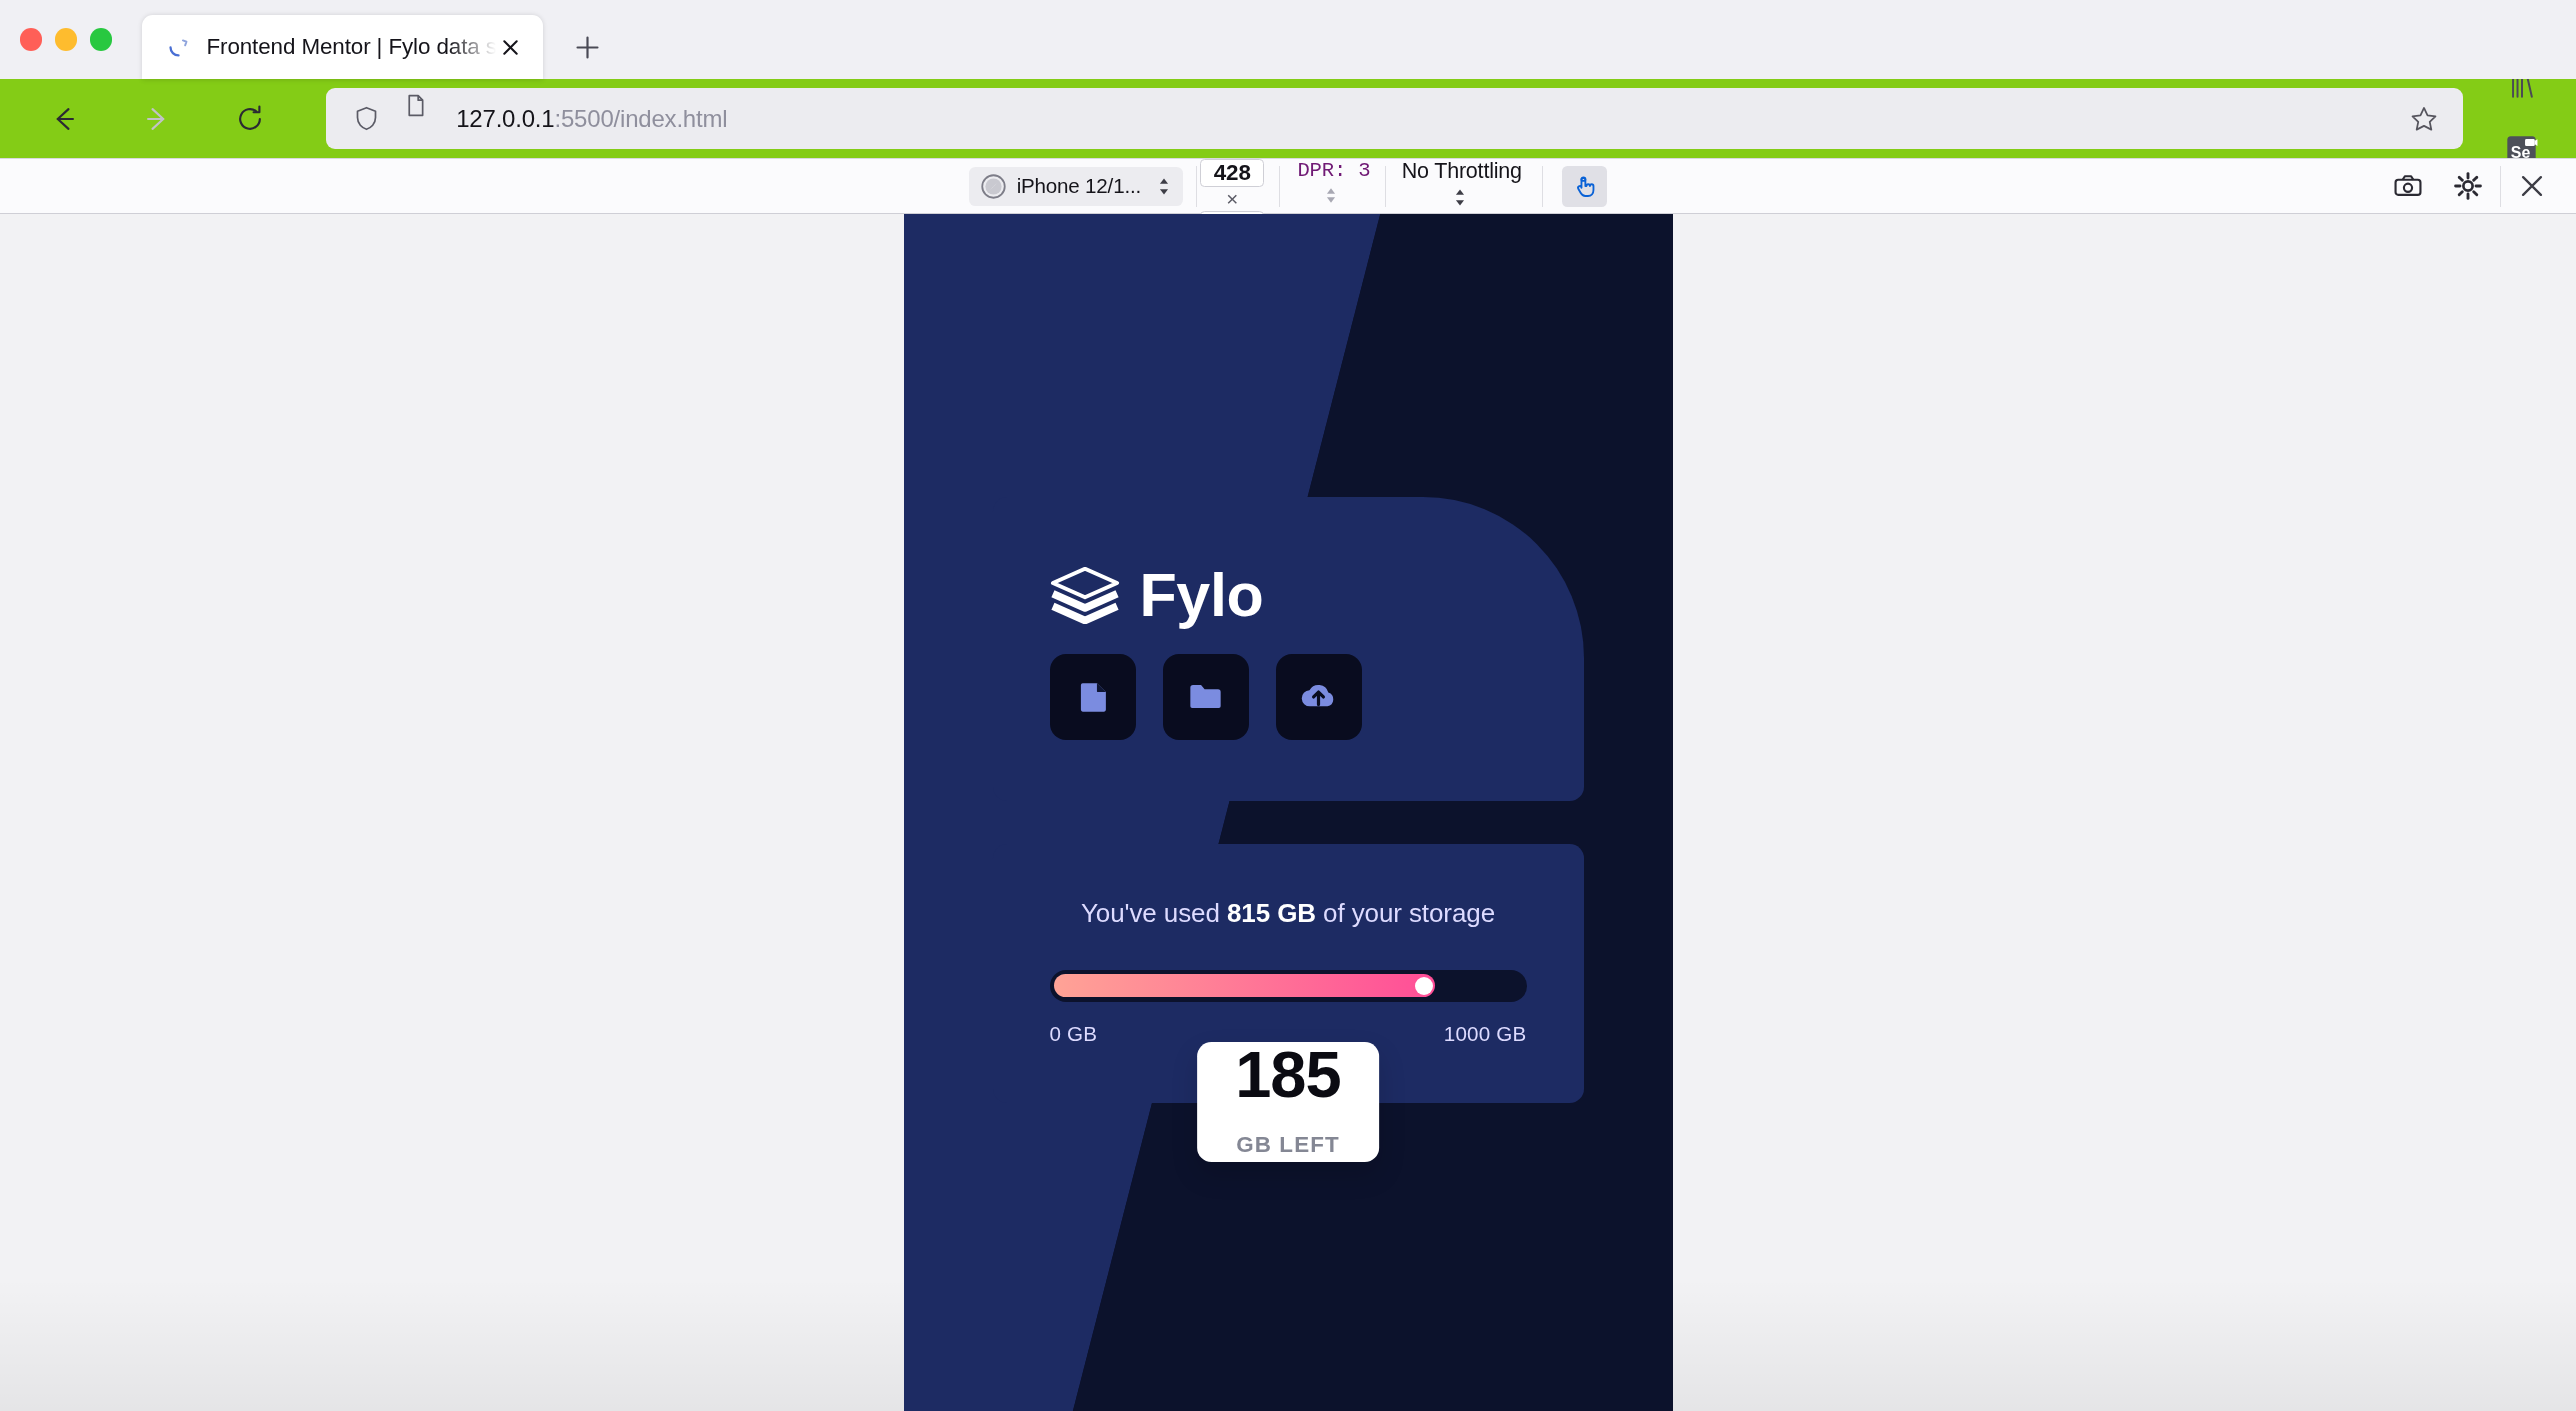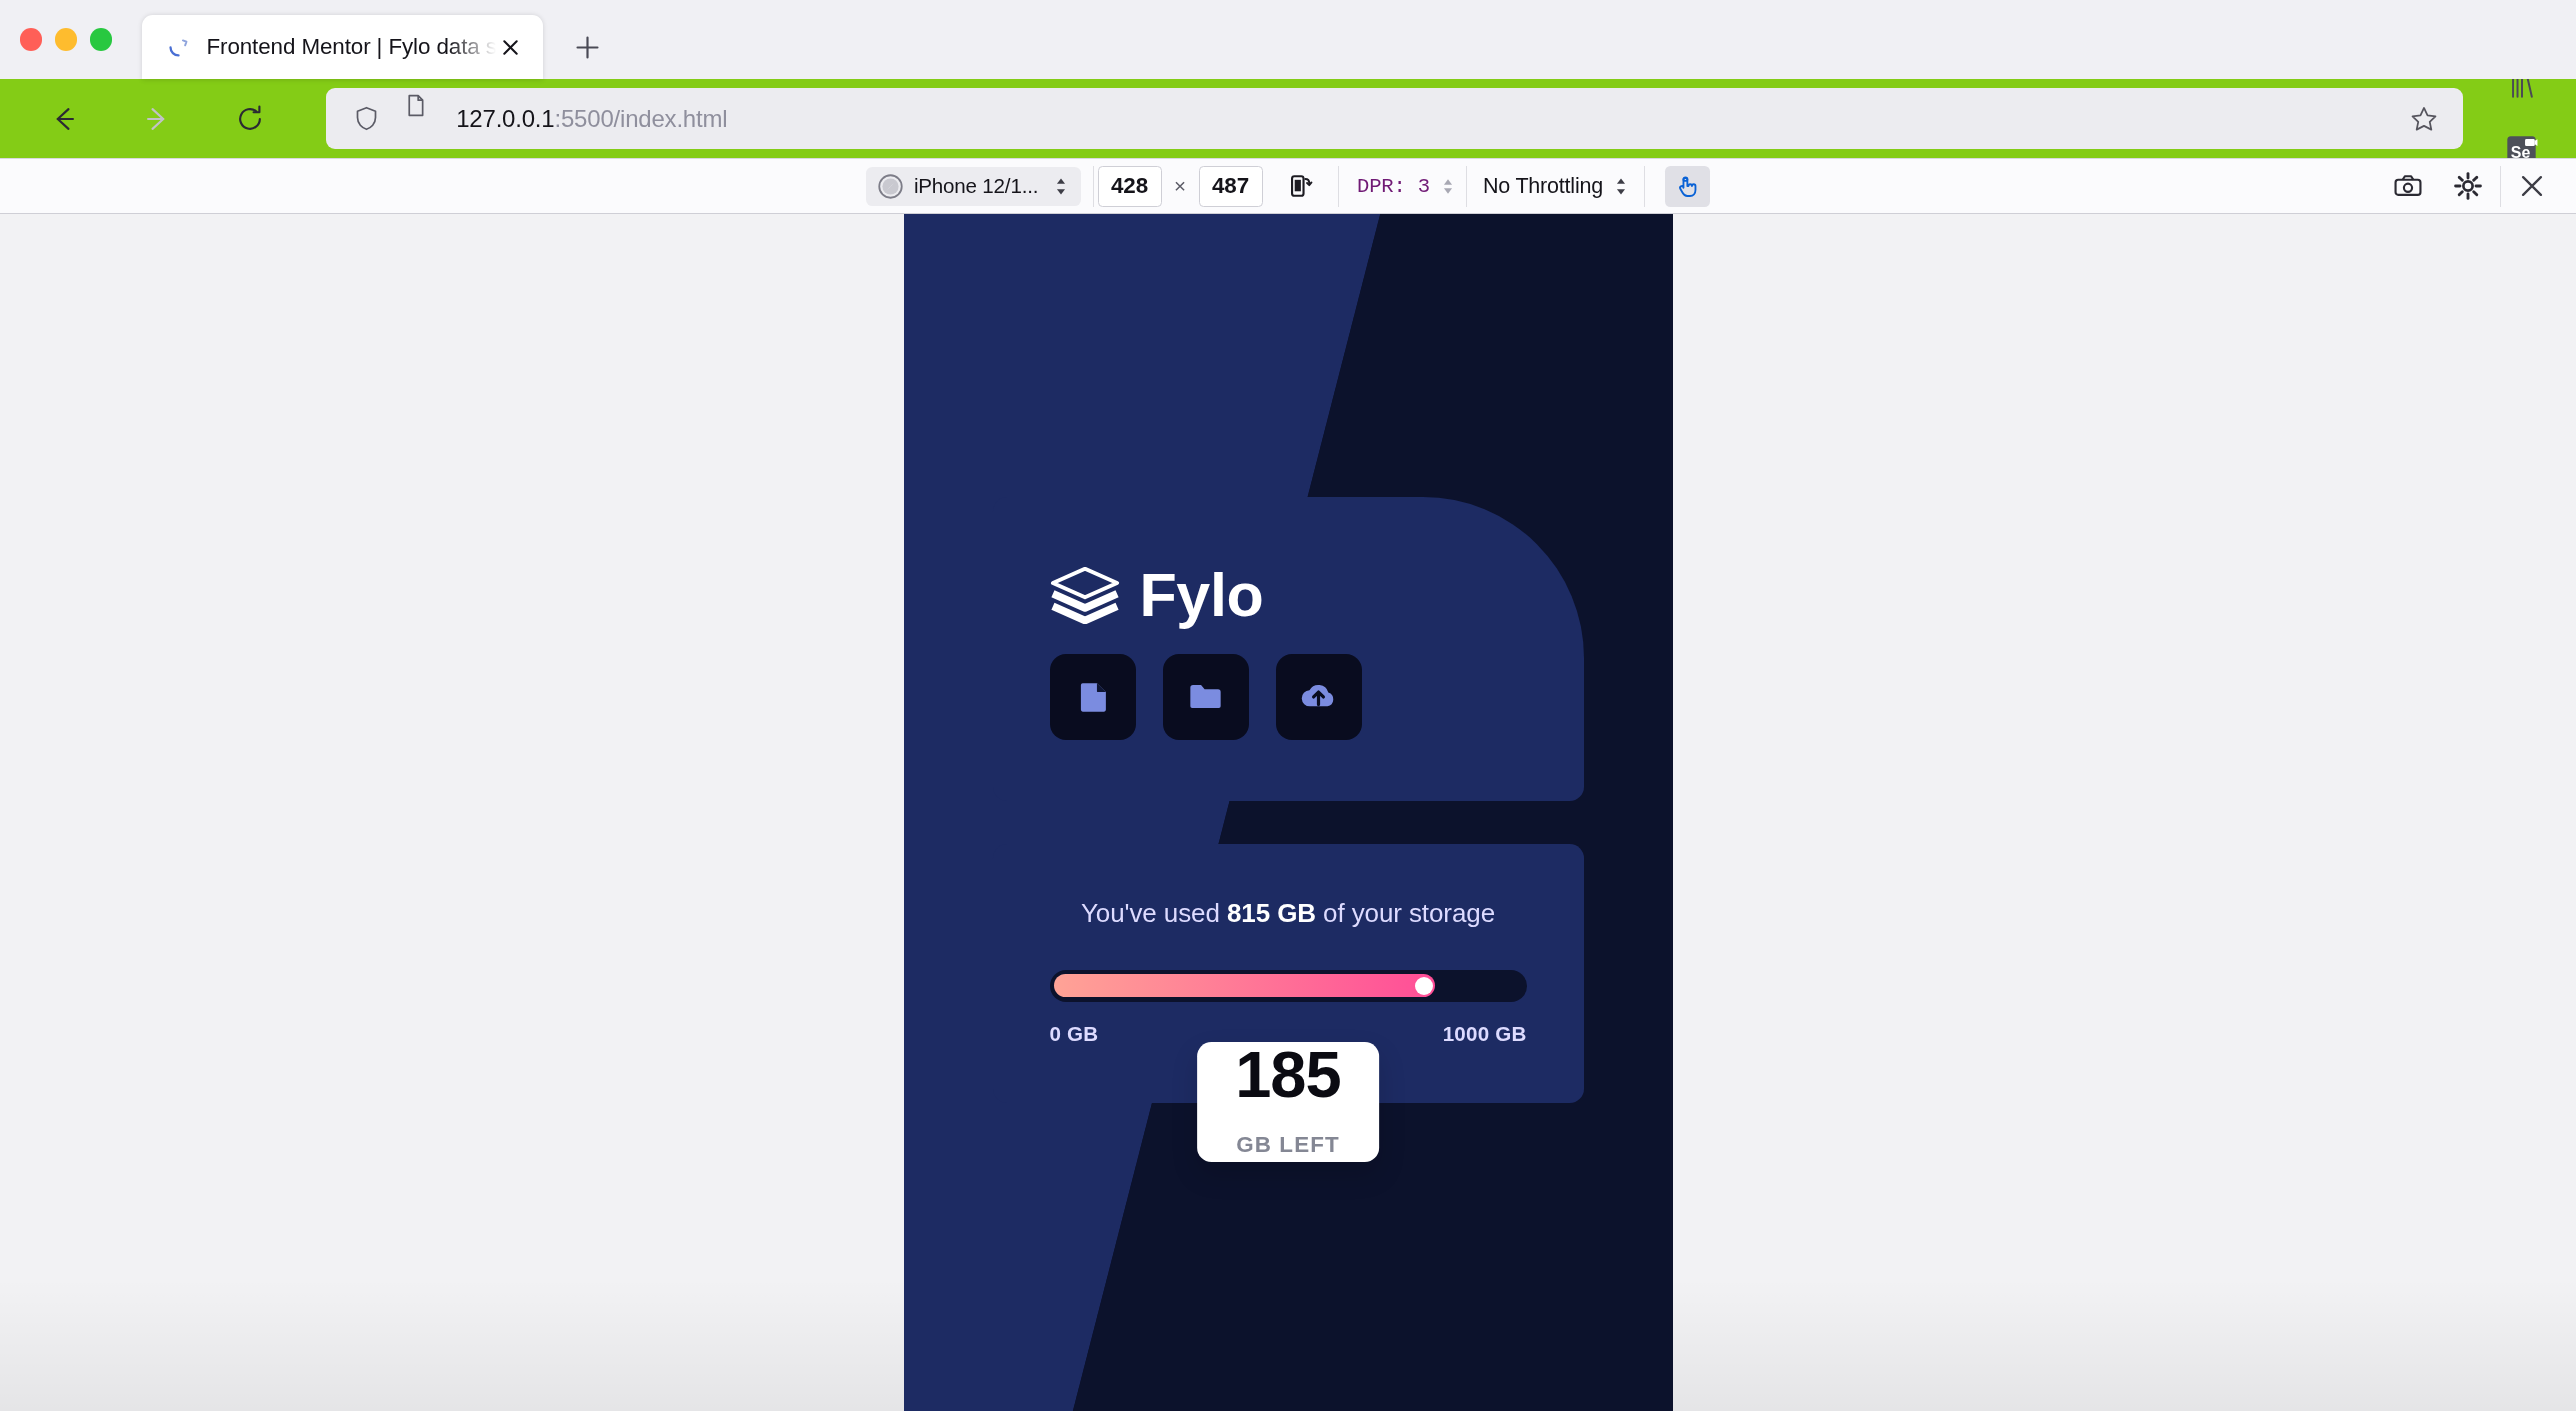--- a/index.html
+++ b/index.html
@@ -159,21 +159,21 @@
   }
   .rdm-center {
     position: absolute;
     left: 0; right: 0;
     display: flex;
     align-items: center;
     justify-content: center;
     gap: 0;
     height: 100%;
   }
-  .rdm-group { display: flex; align-items: center; height: 100%; }
+  .rdm-group { display: flex; align-items: center; height: 100%; flex-direction: column; }
   .rdm-sep { width: 0.9px; height: 41px; background: #dedee3; margin: 0 3.6px; }
 
   .device-select {
     display: flex; align-items: center;
     background: #ececf0;
     border-radius: 6.3px;
     height: 39px;
     padding: 0 10.7px 0 10.7px;
     gap: 10px;
     margin-right: 9px;
@@ -339,21 +339,21 @@
     width: 18px; height: 18px;
     border-radius: 50%;
     background: #ffffff;
   }
 
   .scale-row {
     display: flex;
     justify-content: space-between;
     margin-top: 20px;
     font-size: 20.6px;
-    font-weight: 700;
+    font-weight: 400;
     color: #DDDBFF;
     letter-spacing: 0.2px;
   }
 
   .left-badge {
     position: absolute;
     left: 50%;
     transform: translateX(-50%);
     bottom: -59px;
     background: #ffffff;

